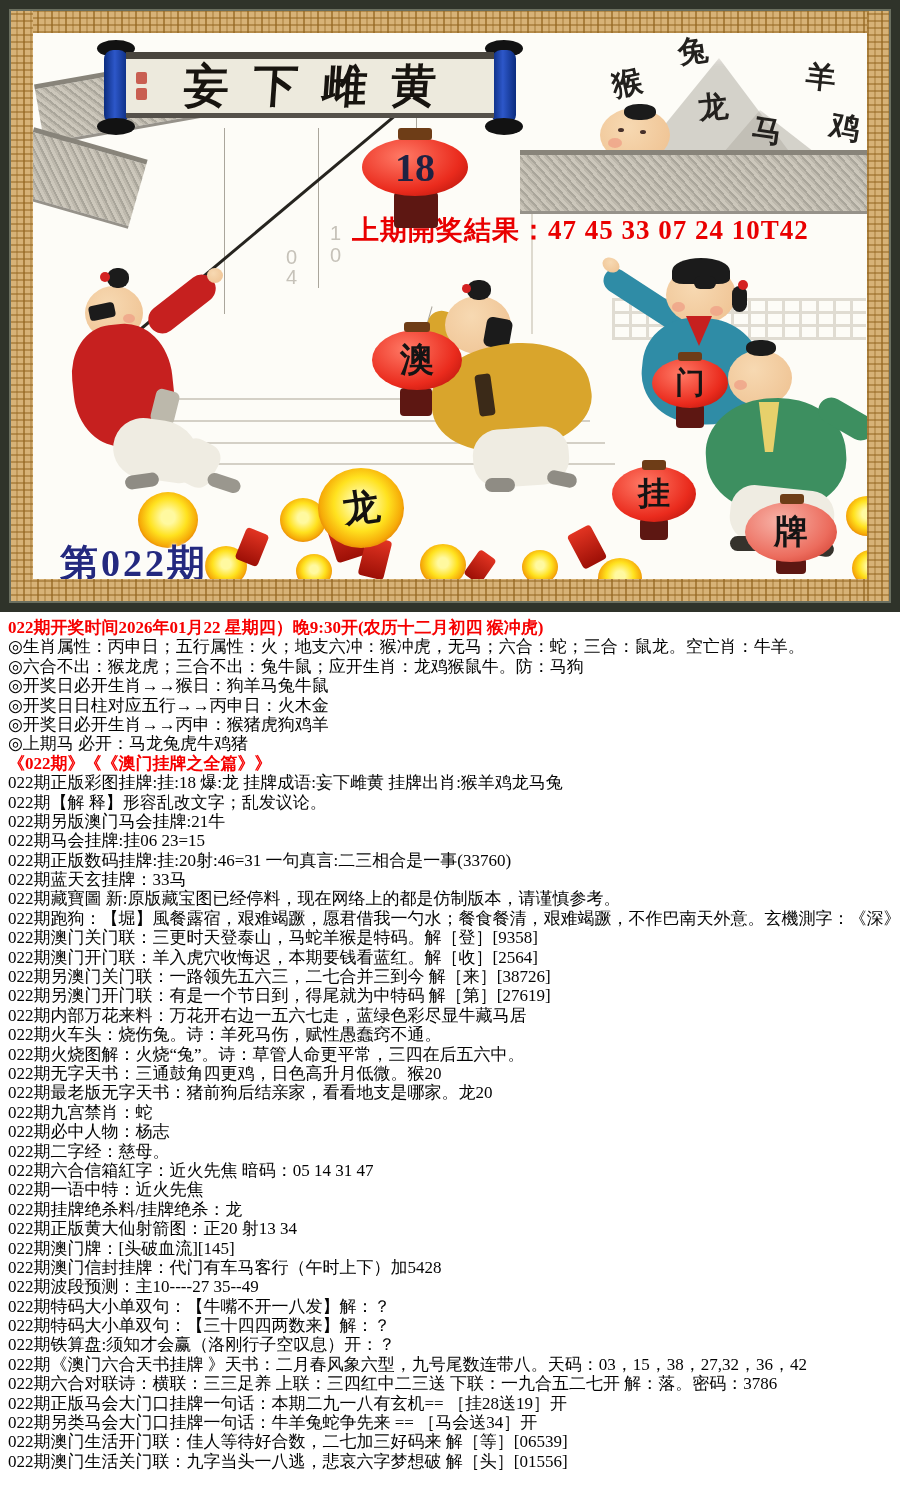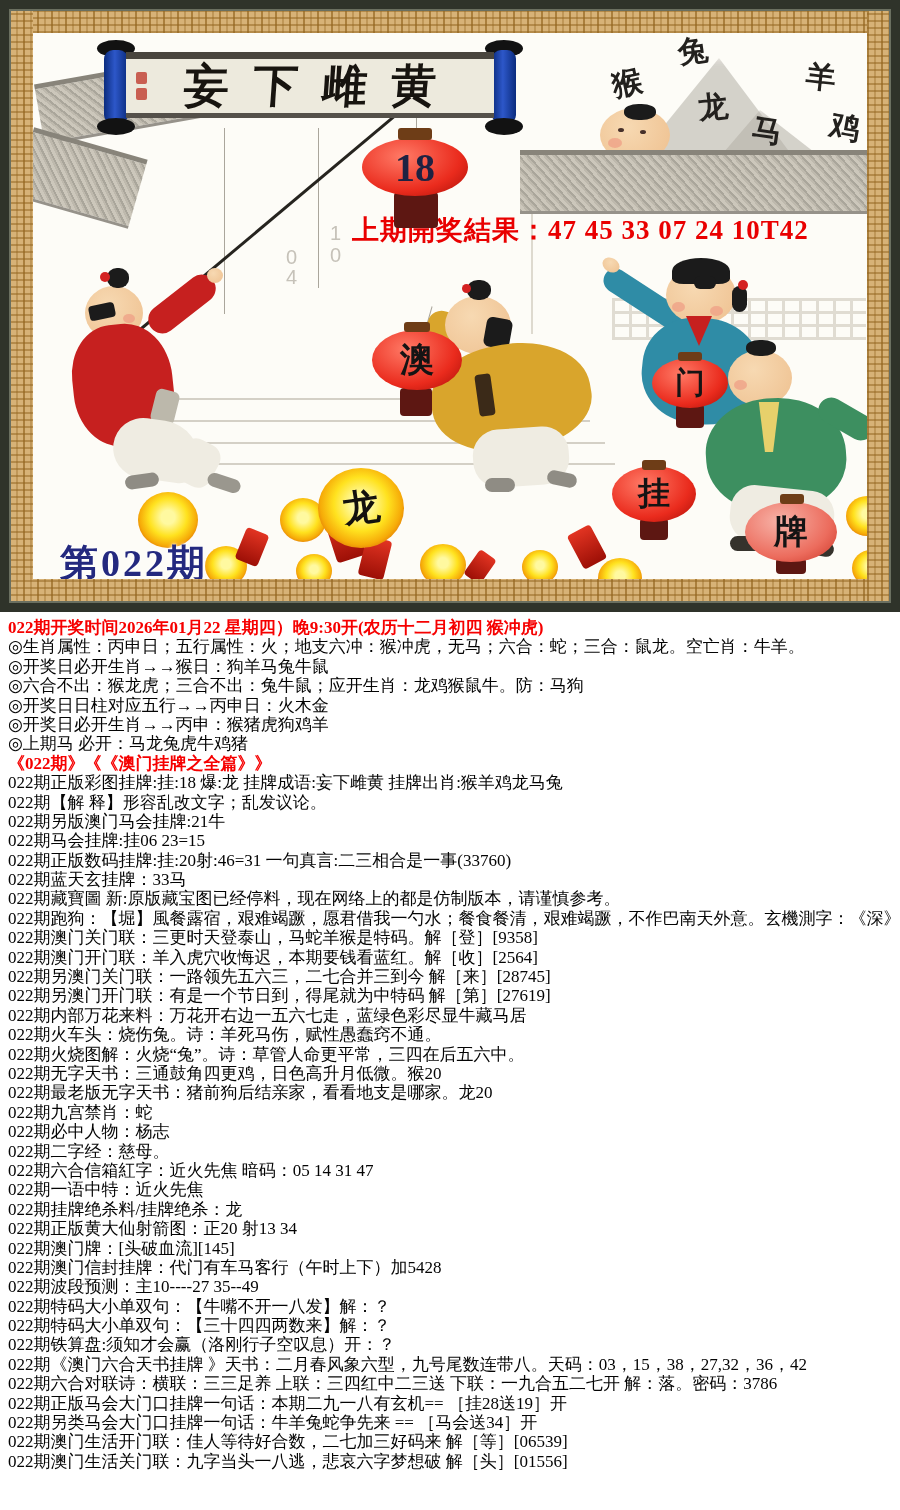--- a/index.html
+++ b/index.html
@@ -219,37 +219,37 @@
     <div class="band band-t"></div>
     <div class="band band-b"></div>
     <div class="band band-l"></div>
     <div class="band band-r"></div>
     <div class="edge"></div>
   </div>
 
   <div class="info">
       <div class="line red">022期开奖时间2026年01月22 星期四）晚9:30开(农历十二月初四 猴冲虎)</div>
       <div class="line">◎生肖属性：丙申日；五行属性：火；地支六冲：猴冲虎，无马；六合：蛇；三合：鼠龙。空亡肖：牛羊。</div>
+      <div class="line">◎六合不出：猴龙虎；三合不出：兔牛鼠；应开生肖：龙鸡猴鼠牛。防：马狗</div>
       <div class="line">◎开奖日必开生肖→→猴日：狗羊马兔牛鼠</div>
-      <div class="line">◎六合不出：猴龙虎；三合不出：兔牛鼠；应开生肖：龙鸡猴鼠牛。防：马狗</div>
       <div class="line">◎开奖日日柱对应五行→→丙申日：火木金</div>
       <div class="line">◎开奖日必开生肖→→丙申：猴猪虎狗鸡羊</div>
       <div class="line">◎上期马 必开：马龙兔虎牛鸡猪</div>
       <div class="line red">《022期》《《澳门挂牌之全篇》》</div>
       <div class="line">022期正版彩图挂牌:挂:18 爆:龙 挂牌成语:妄下雌黄 挂牌出肖:猴羊鸡龙马兔</div>
       <div class="line">022期【解 释】形容乱改文字；乱发议论。</div>
       <div class="line">022期另版澳门马会挂牌:21牛</div>
       <div class="line">022期马会挂牌:挂06 23=15</div>
       <div class="line">022期正版数码挂牌:挂:20射:46=31 一句真言:二三相合是一事(33760)</div>
       <div class="line">022期蓝天玄挂牌：33马</div>
       <div class="line">022期藏寶圖 新:原版藏宝图已经停料，现在网络上的都是仿制版本，请谨慎参考。</div>
       <div class="line">022期跑狗：【堀】風餐露宿，艰难竭蹶，愿君借我一勺水；餐食餐清，艰难竭蹶，不作巴南天外意。玄機測字：《深》</div>
       <div class="line">022期澳门关门联：三更时天登泰山，马蛇羊猴是特码。解［登］[9358]</div>
       <div class="line">022期澳门开门联：羊入虎穴收悔迟，本期要钱看蓝红。解［收］[2564]</div>
-      <div class="line">022期另澳门关门联：一路领先五六三，二七合并三到今 解［来］[28745]</div>
+      <div class="line">022期另澳门关门联：一路领先五六三，二七合并三到今 解［来］[38726]</div>
       <div class="line">022期另澳门开门联：有是一个节日到，得尾就为中特码 解［第］[27619]</div>
       <div class="line">022期内部万花来料：万花开右边一五六七走，蓝绿色彩尽显牛藏马居</div>
       <div class="line">022期火车头：烧伤兔。诗：羊死马伤，赋性愚蠢窍不通。</div>
       <div class="line">022期火烧图解：火烧“兔”。诗：草管人命更平常，三四在后五六中。</div>
       <div class="line">022期无字天书：三通鼓角四更鸡，日色高升月低微。猴20</div>
       <div class="line">022期最老版无字天书：猪前狗后结亲家，看看地支是哪家。龙20</div>
       <div class="line">022期九宫禁肖：蛇</div>
       <div class="line">022期必中人物：杨志</div>
       <div class="line">022期二字经：慈母。</div>
       <div class="line">022期六合信箱紅字：近火先焦 暗码：05 14 31 47</div>

